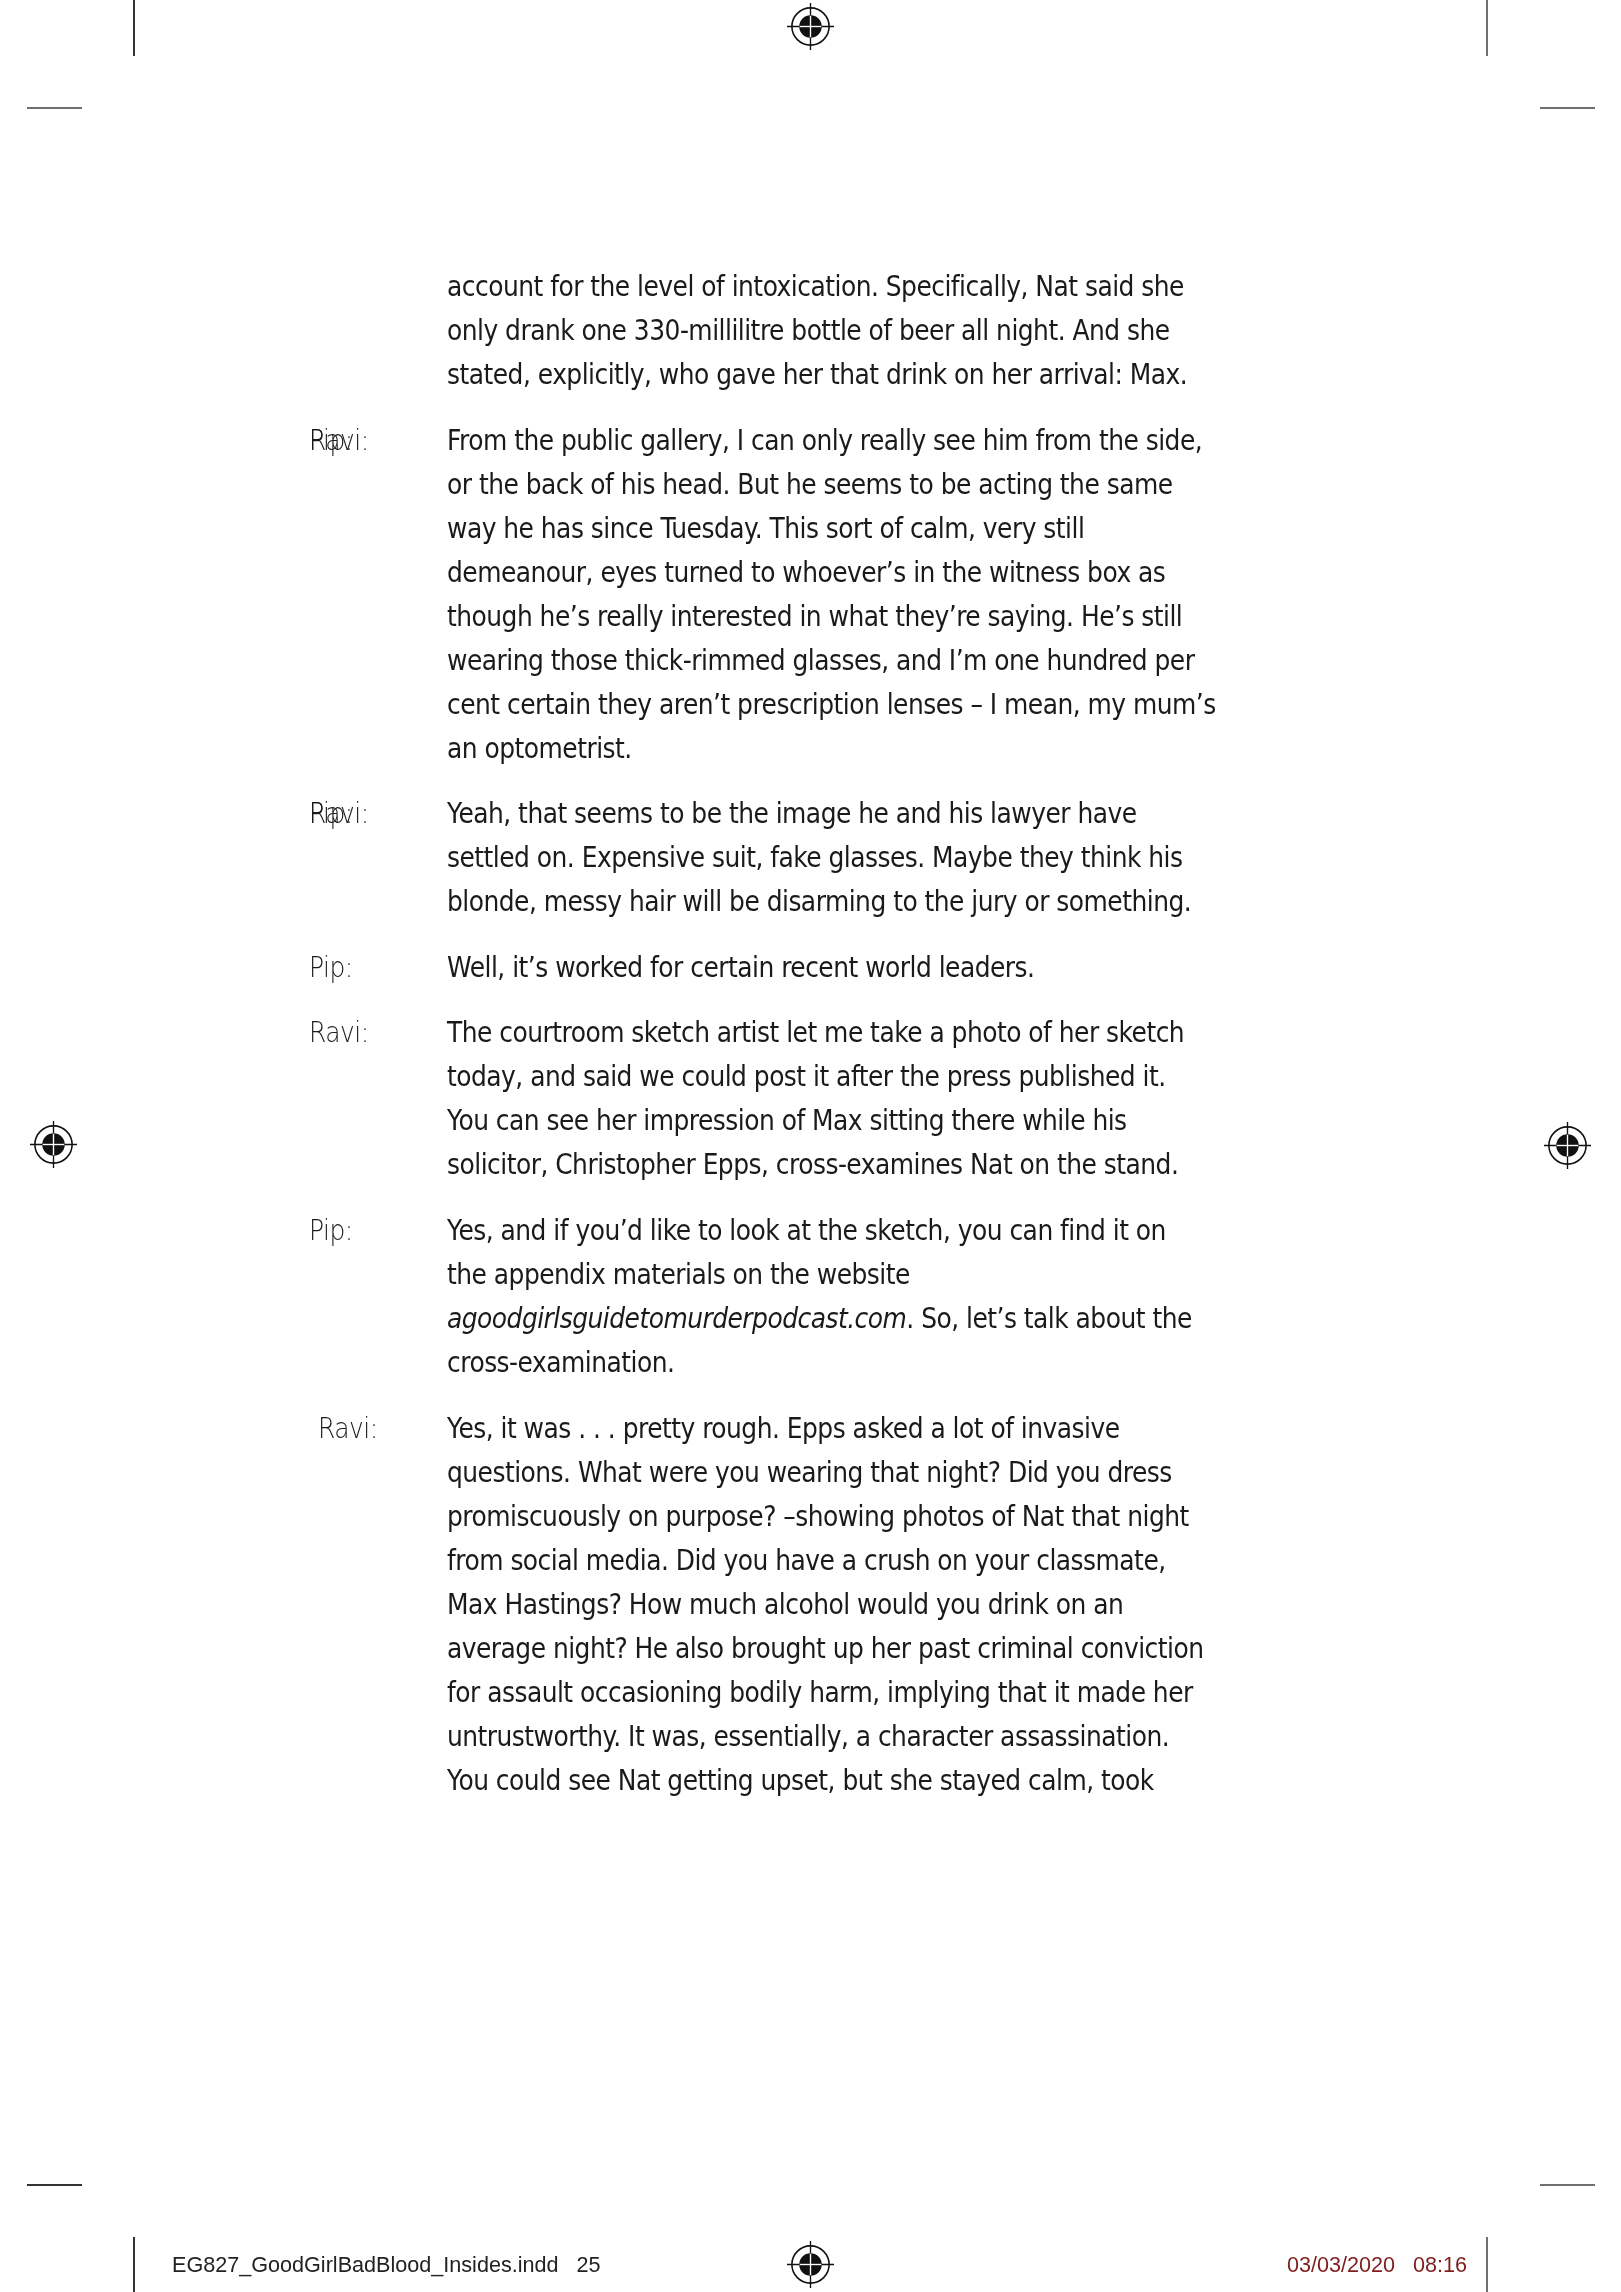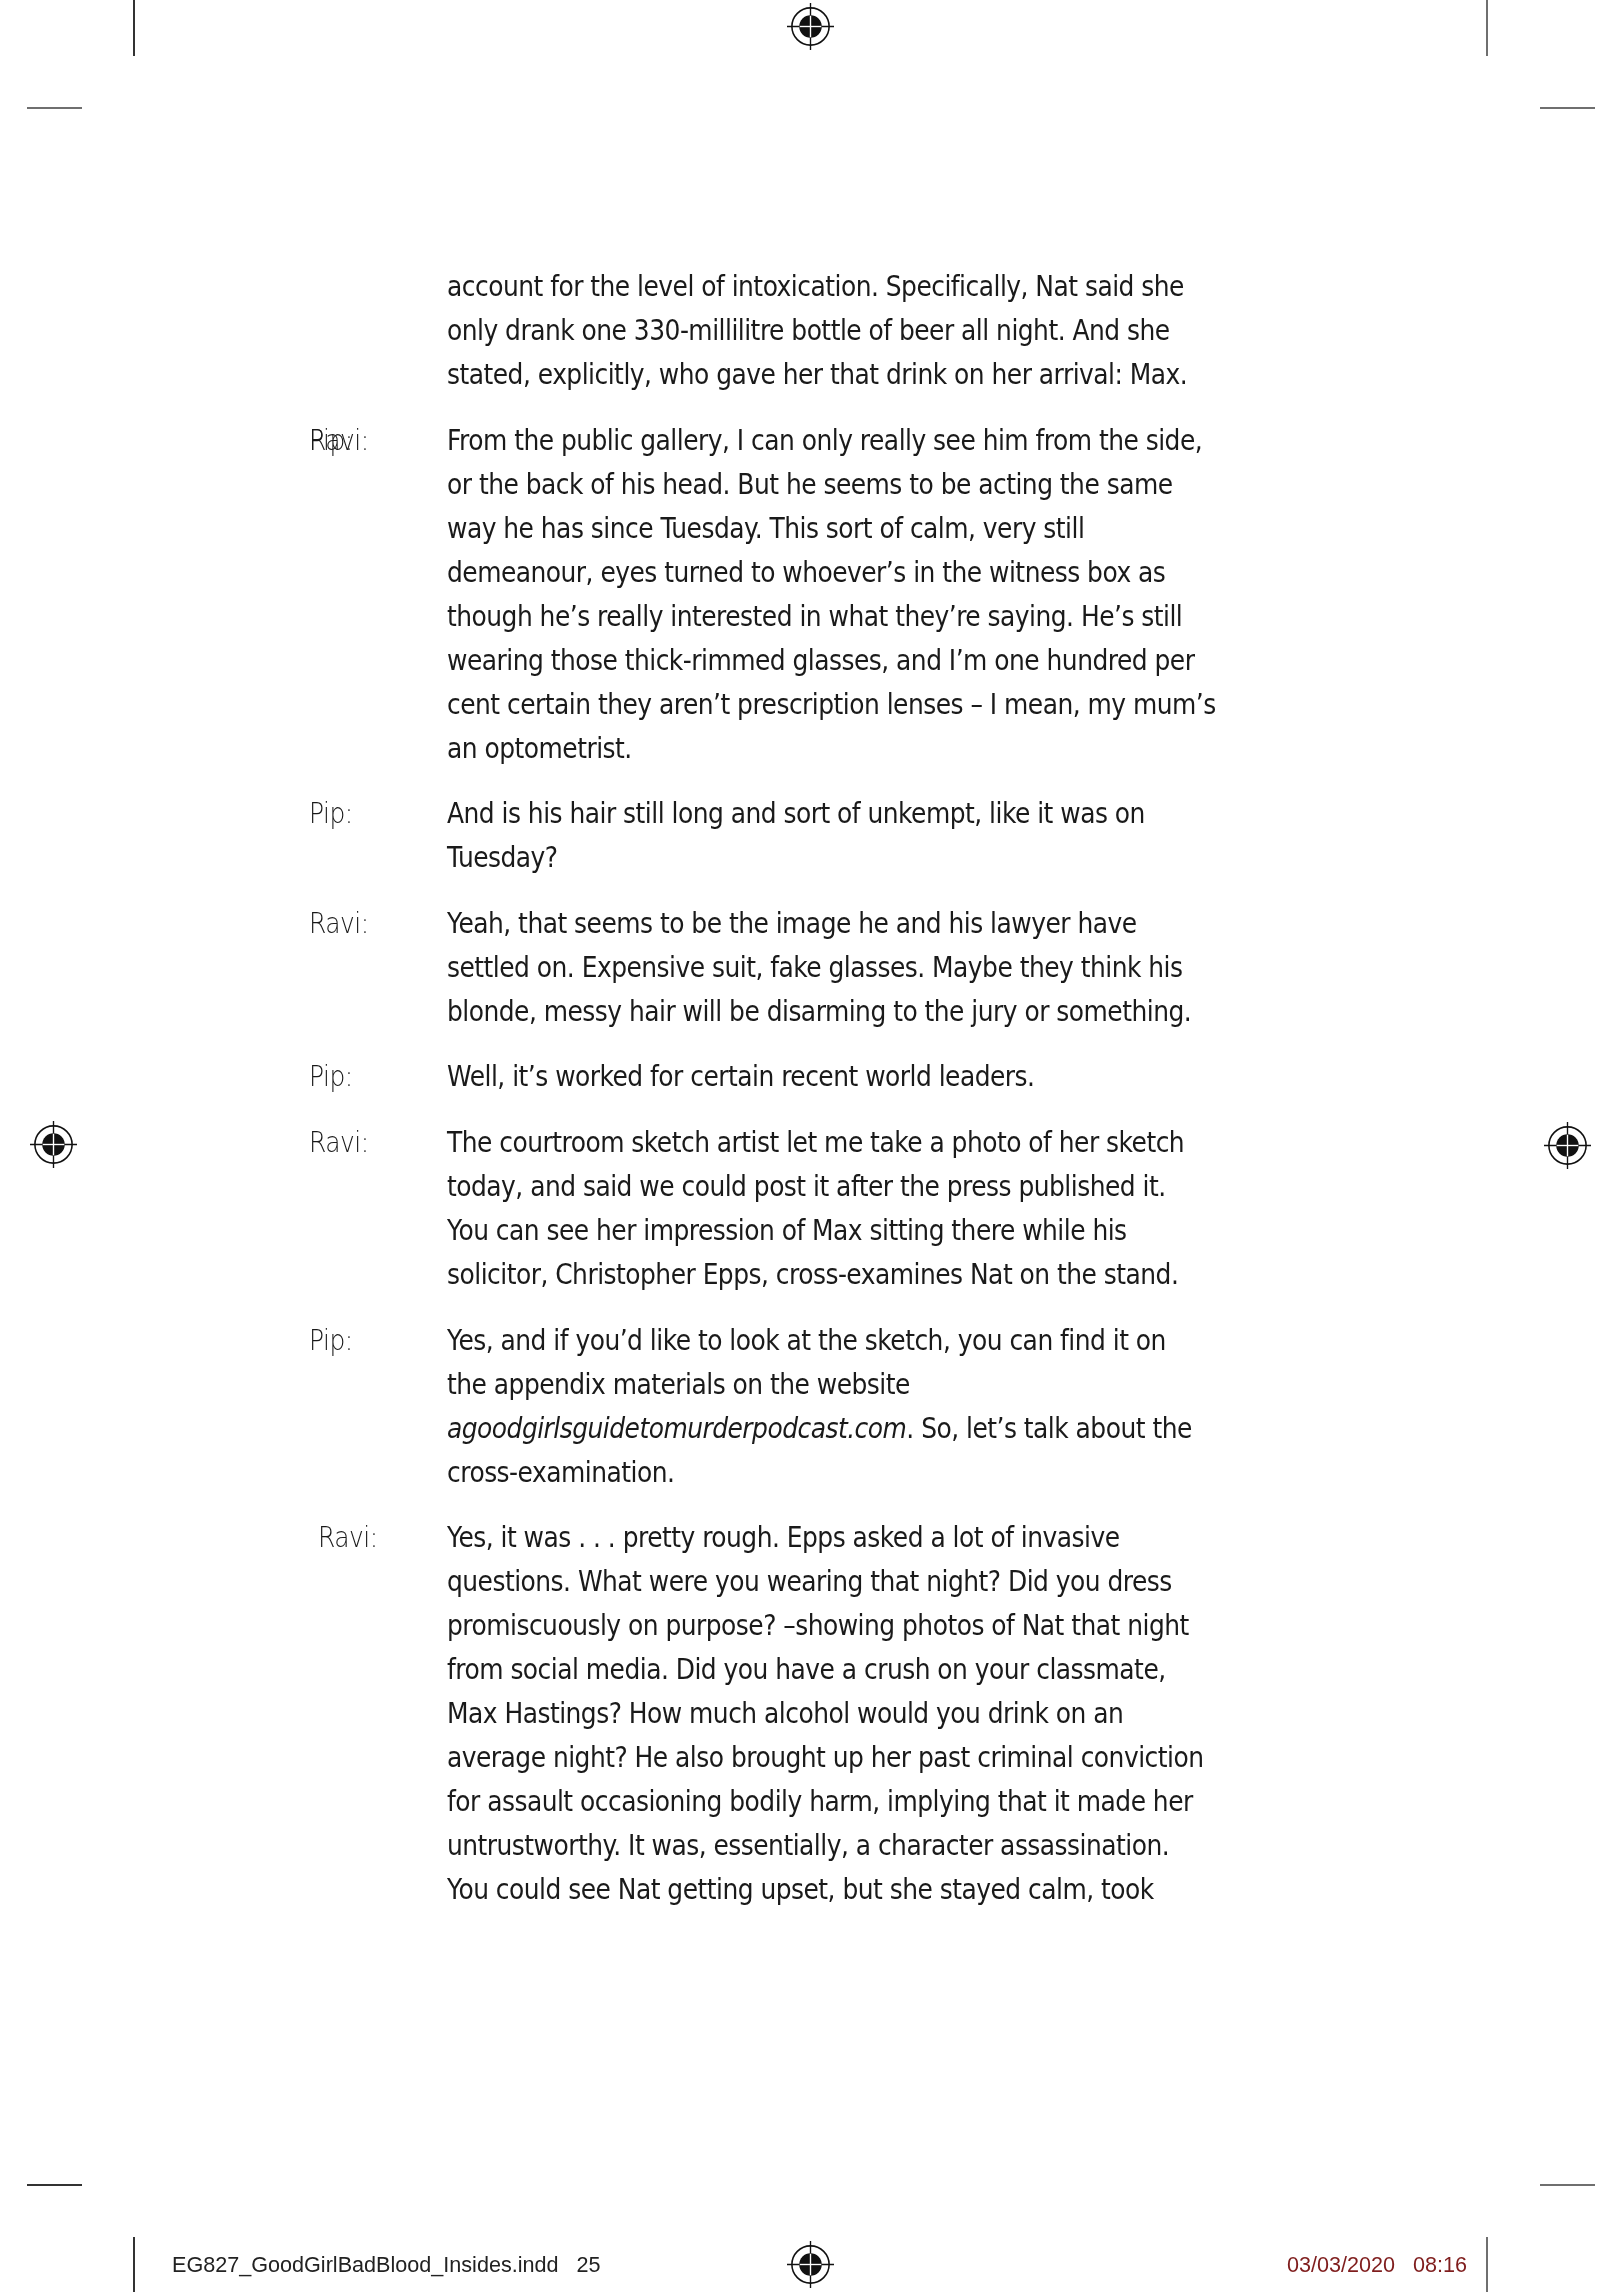--- a/index.html
+++ b/index.html
@@ -93,24 +93,20 @@
       <span class="line">demeanour, eyes turned to whoever’s in the witness box as</span>
       <span class="line">though he’s really interested in what they’re saying. He’s still</span>
       <span class="line">wearing those thick-rimmed glasses, and I’m one hundred per</span>
       <span class="line">cent certain they aren’t prescription lenses – I mean, my mum’s</span>
       <span class="line">an optometrist.</span>
     </div>
   </div>
 
   <div class="para">
     <span class="speaker">Pip:</span>
-    <div class="text">
-      <span class="line">And is his hair still long and sort of unkempt, like it was on</span>
-      <span class="line">Tuesday?</span>
-    </div>
   </div>
 
   <div class="para">
     <span class="speaker">Ravi:</span>
     <div class="text">
       <span class="line">Yeah, that seems to be the image he and his lawyer have</span>
       <span class="line">settled on. Expensive suit, fake glasses. Maybe they think his</span>
       <span class="line">blonde, messy hair will be disarming to the jury or something.</span>
     </div>
   </div>

